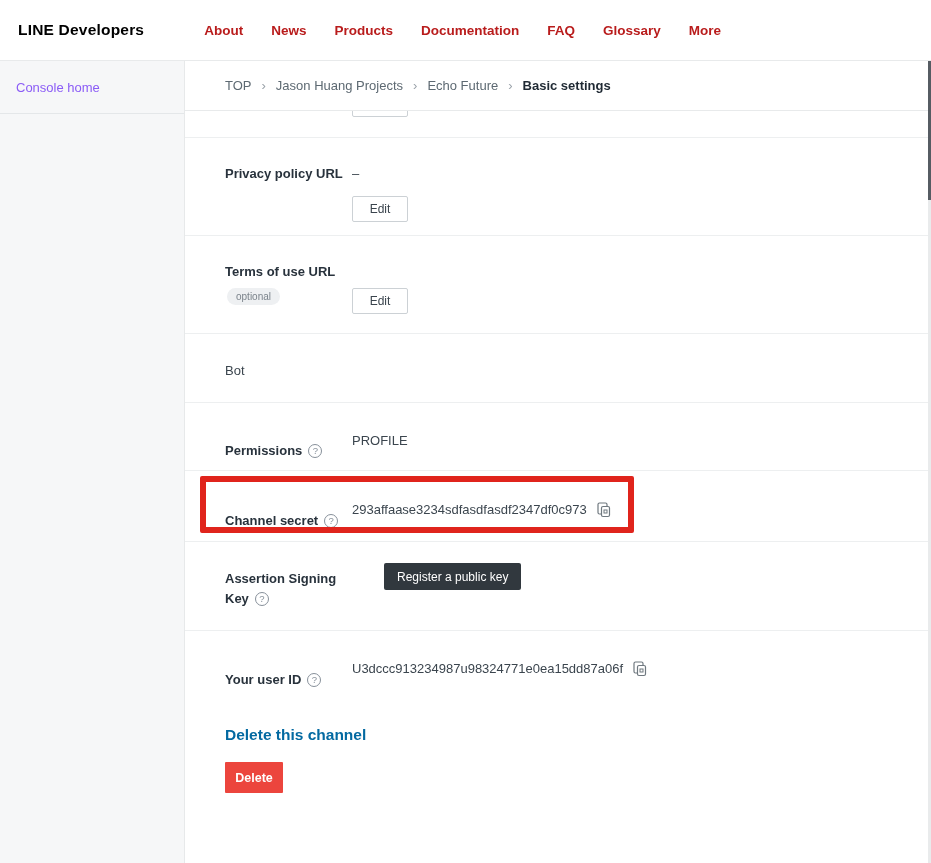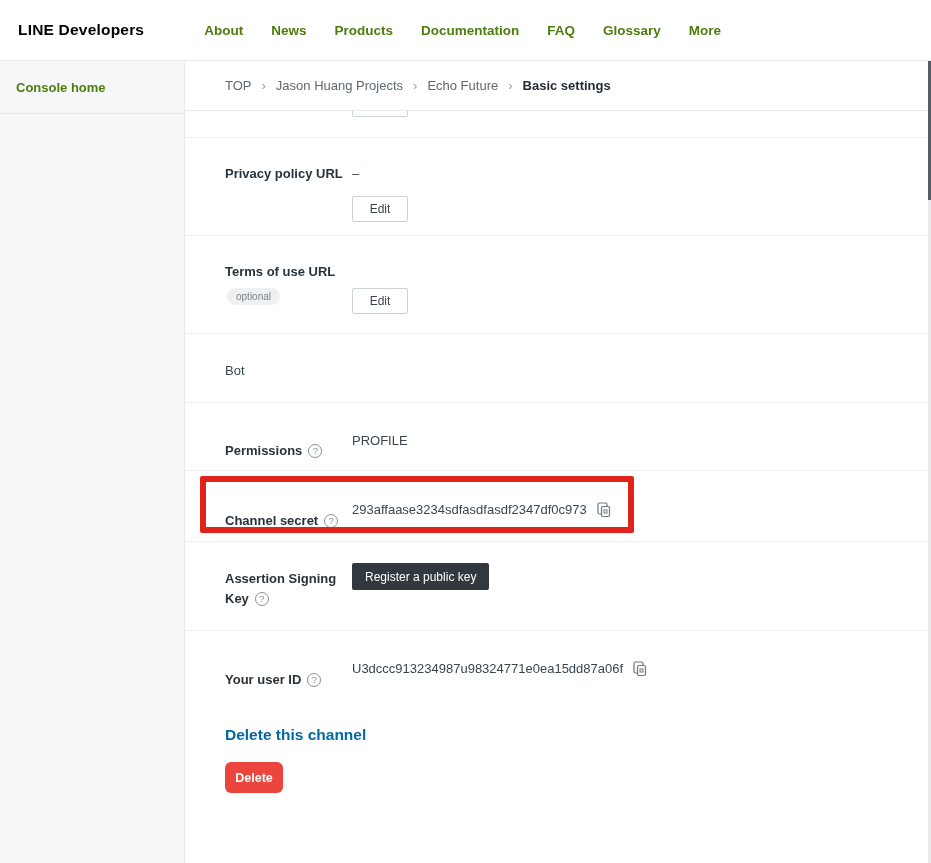--- a/index.html
+++ b/index.html
@@ -4,27 +4,27 @@
 <style>
   * { box-sizing: border-box; margin: 0; padding: 0; }
   html, body { width: 931px; height: 863px; overflow: hidden; background: #fff;
     font-family: "Liberation Sans", sans-serif; color: #2c3642; }
 
   
   .header { height: 61px; display: flex; align-items: center; padding: 4px 18px;
     background: #fff; border-bottom: 1px solid #e8eaeb; position: relative; z-index: 2; }
   .logo { font-size: 15.5px; font-weight: bold; color: #000; letter-spacing: .2px; cursor: pointer; }
   .nav { display: flex; gap: 28px; margin-left: 60px; }
-  .nav-item { font-size: 13.5px; font-weight: bold; color: #4d7c0f; cursor: pointer; }
+  .nav-item { font-size: 13.5px; font-weight: bold; color: #b91c1c; cursor: pointer; }
 
   
   .page-body { display: flex; height: 802px; }
   .sidebar { width: 185px; background: #f6f7f8; border-right: 1px solid #e7e9ea; flex-shrink: 0; }
   .sidebar-item { height: 53px; display: flex; align-items: center; padding: 0 16px;
-    font-size: 13px; font-weight: bold; color: #4d7c0f; border-bottom: 1px solid #e4e7e9; cursor: pointer; }
+    font-size: 13px; font-weight: normal; color: #8b5cf6; border-bottom: 1px solid #e4e7e9; cursor: pointer; }
   .main { flex: 1; min-width: 0; position: relative; background: #fff; }
 
   
   .breadcrumb { height: 50px; display: flex; align-items: center; gap: 10px;
     padding: 0 14px 0 40px; border-bottom: 1px solid #e8eaeb; font-size: 13px; color: #5d6972; }
   .crumb { cursor: pointer; }
   .crumb-sep { color: #9aa2a9; font-size: 13px; }
   .crumb-current { font-weight: bold; color: #1f2933; }
 
   
@@ -57,31 +57,31 @@
     color: #3a444d; cursor: pointer; font-family: inherit; }
   .mt12 { margin-top: 12px; }
 
   .badge-optional { display: inline-block; background: #eef0f2; color: #7b838b;
     font-size: 10px; font-weight: normal; padding: 3px 9px; border-radius: 10px;
     margin-top: 6px; margin-left: 2px; }
 
   .copy-icon { margin-left: 10px; margin-top: 2px; cursor: pointer; flex-shrink: 0; }
 
   .register-btn { height: 27px; padding: 0 13px; background: #31383e; color: #fff;
-    border: none; border-radius: 2px; font-size: 12px; cursor: pointer; font-family: inherit; }
+    border: none; border-radius: 2px; font-size: 12px; cursor: pointer; font-family: inherit; margin-left: 32px; }
 
   
   .annotation-box { position: absolute; left: 15px; top: 415px; width: 434px; height: 57px;
     border: 6px solid #e0241c; border-radius: 2px; pointer-events: none; z-index: 3; }
 
   
   .delete-section { padding: 25px 20px 0 40px; }
   .delete-title { font-size: 15.5px; font-weight: bold; color: #0369a1; }
   .delete-btn { margin-top: 18px; width: 58px; height: 31px; background: #ec453d; color: #fff;
-    border: none; border-radius: 6px; font-size: 12.5px; font-weight: bold; cursor: pointer;
+    border: none; border-radius: 1px; font-size: 12.5px; font-weight: bold; cursor: pointer;
     font-family: inherit; display: flex; align-items: center; justify-content: center; }
 
   
   .scroll-track { position: fixed; right: 0; top: 0; width: 3px; height: 863px; background: #e9ebec; }
   .scroll-thumb { position: absolute; right: 0; top: 0; width: 3px; height: 200px; background: #565c63; }
 </style>
 </head>
 <body>
 
 <div class="header">

